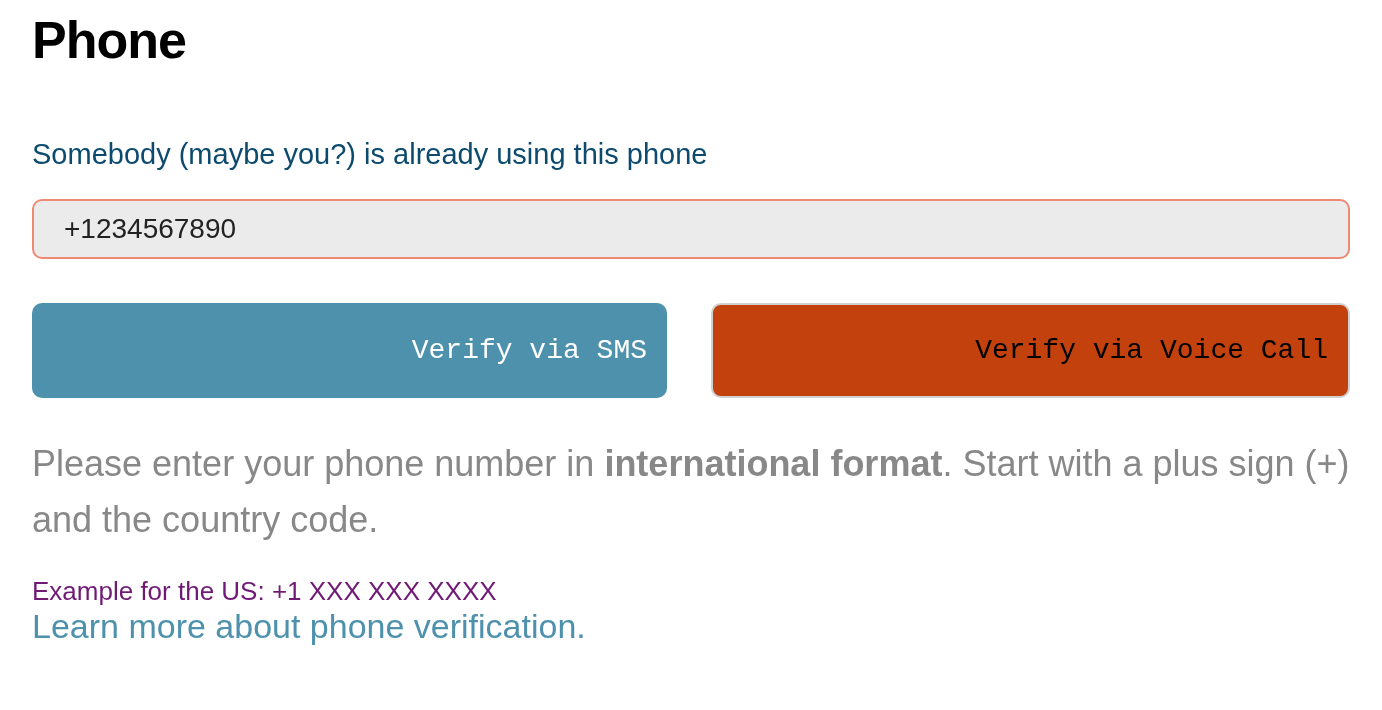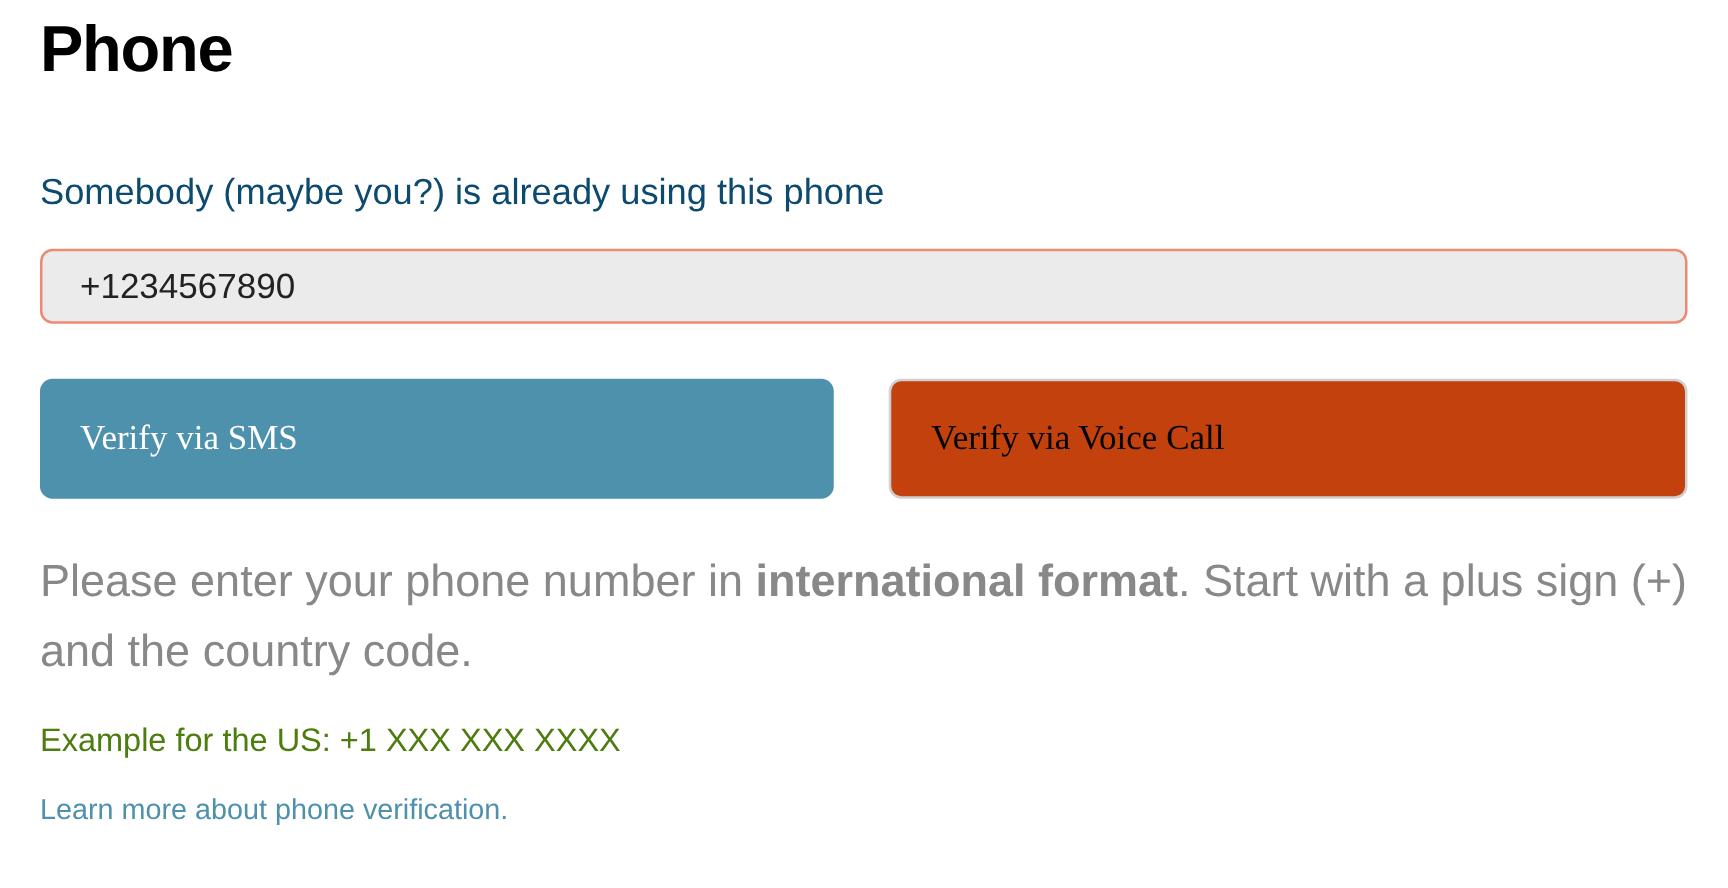--- a/index.html
+++ b/index.html
@@ -41,26 +41,26 @@
       font-family: inherit;
       margin-bottom: 44px;
     }
     .button-row {
       display: flex;
       gap: 44px;
       margin-bottom: 38px;
     }
     .btn {
       flex: 1;
-      padding: 30px 32px;
+      padding: 30px 20px;
       font-size: 28px;
       border-radius: 10px;
       cursor: pointer;
-      text-align: left;
-      font-family: Liberation Serif, serif;
+      text-align: right;
+      font-family: Liberation Mono, monospace;
     }
     .btn-primary {
       background: #4e91ad;
       color: #ffffff;
       border: none;
     }
     .btn-secondary {
       background: #c2410c;
       color: #000;
       border: 2px solid #d0d0d0;
@@ -69,27 +69,26 @@
       color: #888888;
       font-size: 36px;
       line-height: 1.55;
       margin-bottom: 28px;
     }
     .help-text .bold {
       font-weight: 700;
       color: #888888;
     }
     .example-text {
-      color: #4d7c0f;
+      color: #701a75;
       font-size: 26px;
-      margin-bottom: 26px;
     }
     .learn-more-link {
       color: #4e91ad;
-      font-size: 23px;
+      font-size: 34px;
       text-decoration: none;
       cursor: pointer;
     }
   </style>
 </head>
 <body>
 
 <div class="container">
   <h1 class="page-title">Phone</h1>
 

